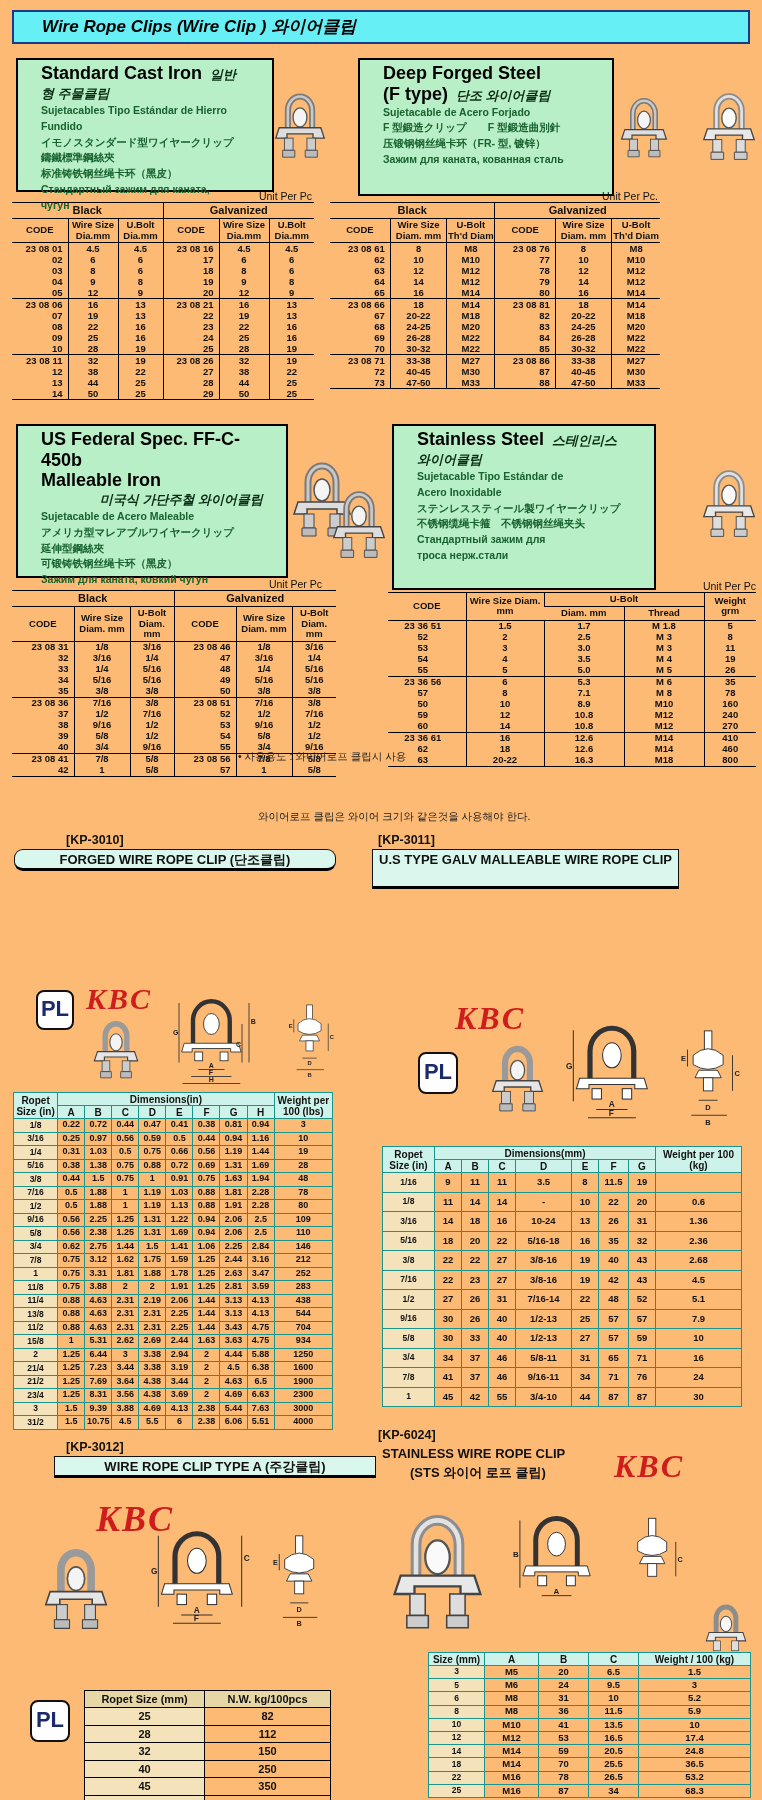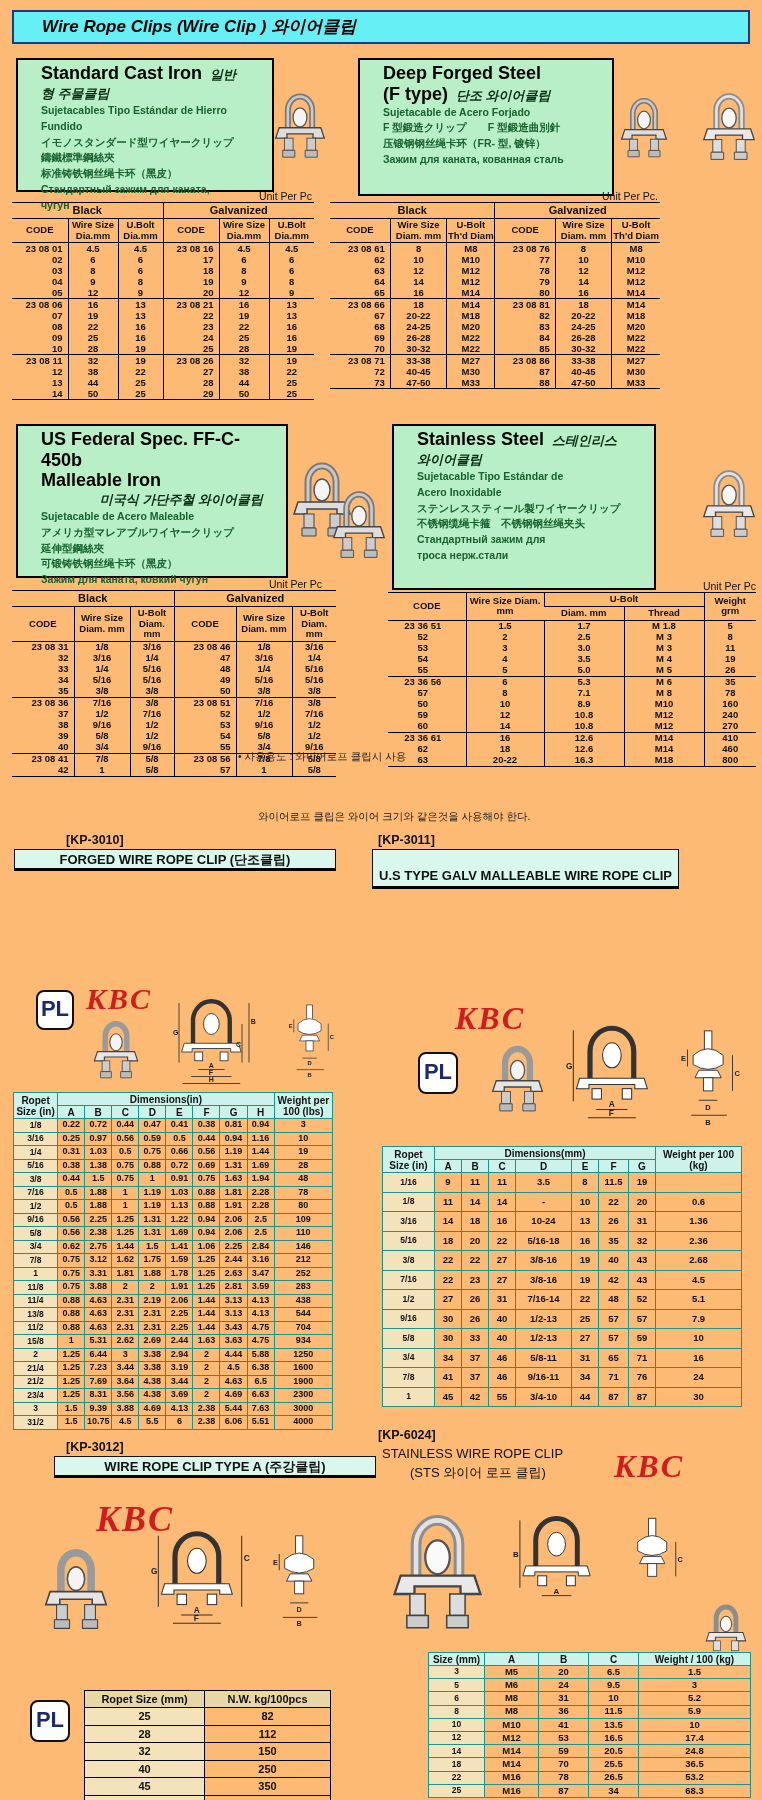--- a/index.html
+++ b/index.html
@@ -39,21 +39,21 @@
   .kt td:first-child{background:#f4e2ba;}
   
   .banner{background:#d9f7ec;border:1px solid #111;border-bottom:3px solid #000;text-align:center;font-weight:700;font-size:13px;color:#111;box-sizing:border-box;}
   .lbl{font-weight:700;font-size:12.5px;color:#111;}
   .kbc{color:#cf1d1d;font-weight:700;font-style:italic;font-family:"Liberation Serif",serif;letter-spacing:2px;}
   .pl{border:2.5px solid #111;border-radius:8px;background:#fff;color:#1c2a6b;font-weight:700;text-align:center;font-size:22px;line-height:32px;}
   .note{font-size:10.5px;color:#222;}
   .diag text{font:700 8px "Liberation Sans",sans-serif;fill:#222;}
   .diag line{stroke:#333;stroke-width:1;}
   svg{display:block;width:100%;height:100%;}
-  .t1{font-weight:400;font-size:13px;color:#111;}
+  .t1{font-weight:700;font-size:13px;color:#111;}
 </style>
 </head>
 <body>
 
 <div id="page">
 
   <div class="abs hbar" style="top:10px;left:12px;width:738px;height:34px;">
     <span>Wire Rope Clips  (Wire Clip ) 와이어클립</span>
   </div>
 
@@ -668,21 +668,21 @@
           <td>M18</td>
           <td>800</td>
         </tr>
       </tbody>
   </table>
 
   <div class="abs note" style="top:750px;left:238px;">• 사용용도 : 와이어로프 클립시 사용</div>
   <div class="abs note" style="top:810px;left:258px;">와이어로프 클립은 와이어 크기와 같은것을 사용해야 한다.</div>
 
   <div class="abs lbl" style="top:833px;left:66px;">[KP-3010]</div>
-  <div class="abs banner" style="top:849px;left:14px;width:322px;height:22px;line-height:20px;">FORGED WIRE ROPE CLIP (단조클립)</div>
+  <div class="abs banner" style="top:849px;left:14px;width:322px;height:22px;line-height:20px;border-radius:9px;">FORGED WIRE ROPE CLIP (단조클립)</div>
   <div class="abs pl" style="top:990px;left:36px;width:34px;height:36px;line-height:34px;">PL</div>
   <div class="abs kbc" style="top:982px;left:86px;font-size:30px;">KBC</div>
   <div class="abs" style="top:1016px;left:88px;width:56px;height:68px;">
     <svg viewBox="0 0 60 88">
         <path d="M16,46 V26 A14,16 0 0 1 44,26 V46" fill="none" stroke="#9a9a9a" stroke-width="7"></path>
         <ellipse cx="30" cy="34" rx="8" ry="11" fill="#f4f4f4" stroke="#555" stroke-width="1.5"></ellipse>
         <path d="M6,46 h48 l4,12 h-13 v-5 h-30 v5 H2 Z" fill="#e5e5e5" stroke="#444" stroke-width="1.5"></path>
         <rect x="12" y="58" width="10" height="14" fill="#ccc" stroke="#444"></rect>
         <rect x="38" y="58" width="10" height="14" fill="#ccc" stroke="#444"></rect>
         <path d="M10,72 h14 v8 h-14 Z M36,72 h14 v8 h-14 Z" fill="#bbb" stroke="#444"></path>
@@ -1029,21 +1029,21 @@
           <td>6</td>
           <td>2.38</td>
           <td>6.06</td>
           <td>5.51</td>
           <td>4000</td>
         </tr>
       </tbody>
   </table>
 
   <div class="abs lbl" style="top:833px;left:378px;">[KP-3011]</div>
-  <div class="abs banner" style="top:849px;left:372px;width:307px;height:40px;padding-top:18px;">
+  <div class="abs banner" style="top:849px;left:372px;width:307px;height:40px;padding-top:2px;">
     <div>U.S TYPE GALV MALLEABLE WIRE ROPE CLIP</div>
   </div>
   <div class="abs kbc" style="top:1000px;left:455px;font-size:32px;">KBC</div>
   <div class="abs pl" style="top:1052px;left:418px;width:36px;height:38px;line-height:36px;">PL</div>
   <div class="abs" style="top:1040px;left:490px;width:55px;height:78px;">
     <svg viewBox="0 0 60 88">
         <path d="M16,46 V26 A14,16 0 0 1 44,26 V46" fill="none" stroke="#9a9a9a" stroke-width="7"></path>
         <ellipse cx="30" cy="34" rx="8" ry="11" fill="#f4f4f4" stroke="#555" stroke-width="1.5"></ellipse>
         <path d="M6,46 h48 l4,12 h-13 v-5 h-30 v5 H2 Z" fill="#e5e5e5" stroke="#444" stroke-width="1.5"></path>
         <rect x="12" y="58" width="10" height="14" fill="#ccc" stroke="#444"></rect>

